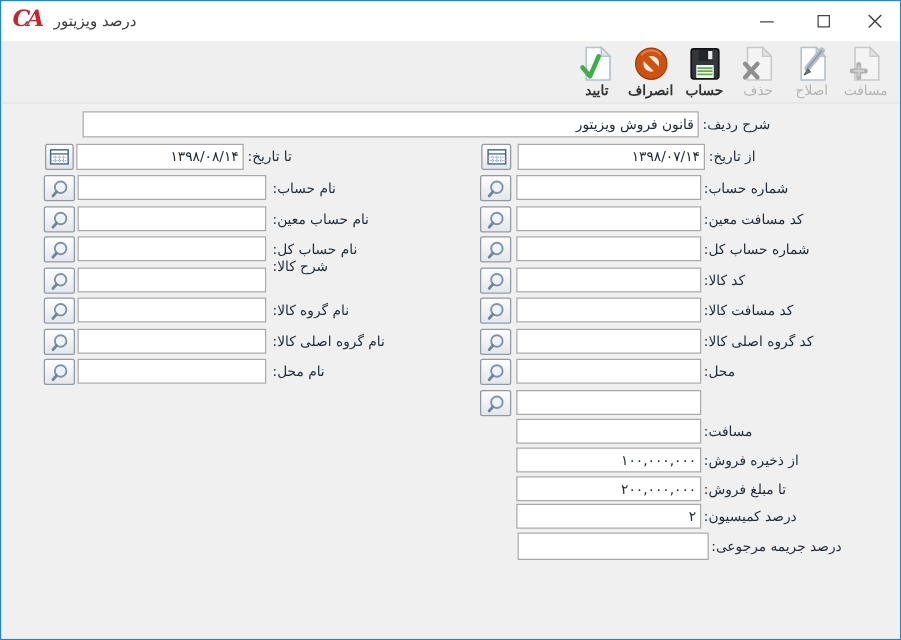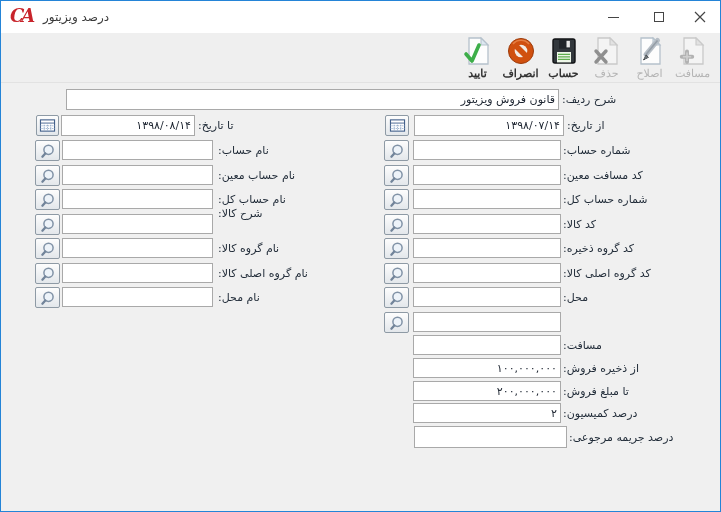--- a/index.html
+++ b/index.html
@@ -201,21 +201,21 @@
     <input class="fin in-r" style="top: 131px;" value="">
     <span class="flb lb-r" style="top:135px">کد کالا:</span>
 
     <button class="sbtn sb-r" style="top:155px">
         <svg width="18" height="16" viewBox="0 0 18 16">
           <circle cx="9.5" cy="6.8" r="4.6" fill="#edf3f9" stroke="#8092a6" stroke-width="1.5"></circle>
           <path d="M6.3 10.4 L3.4 13.7" stroke="#72849a" stroke-width="2.3" stroke-linecap="round"></path>
         </svg>
       </button>
     <input class="fin in-r" style="top: 155px;" value="">
-    <span class="flb lb-r" style="top:159px">کد گروه ذخیره:</span>
+    <span class="flb lb-r" style="top:159px">کد مسافت کالا:</span>
 
     <button class="sbtn sb-r" style="top:180px">
         <svg width="18" height="16" viewBox="0 0 18 16">
           <circle cx="9.5" cy="6.8" r="4.6" fill="#edf3f9" stroke="#8092a6" stroke-width="1.5"></circle>
           <path d="M6.3 10.4 L3.4 13.7" stroke="#72849a" stroke-width="2.3" stroke-linecap="round"></path>
         </svg>
       </button>
     <input class="fin in-r" style="top: 180px;" value="">
     <span class="flb lb-r" style="top:184px">کد گروه اصلی کالا:</span>
 

